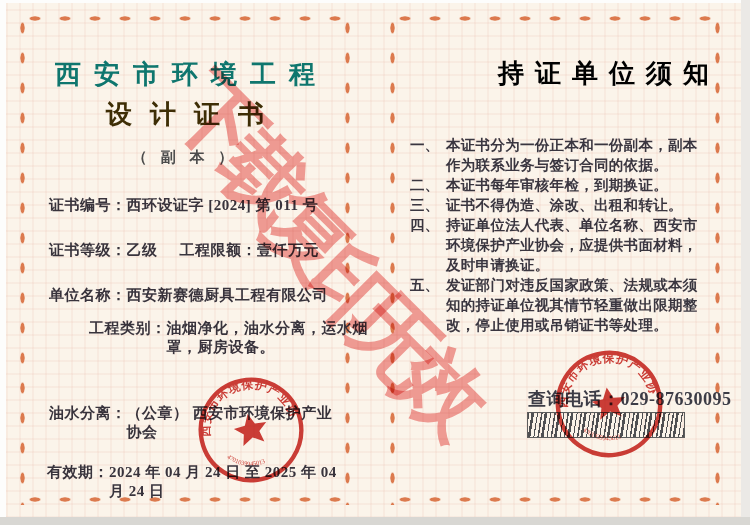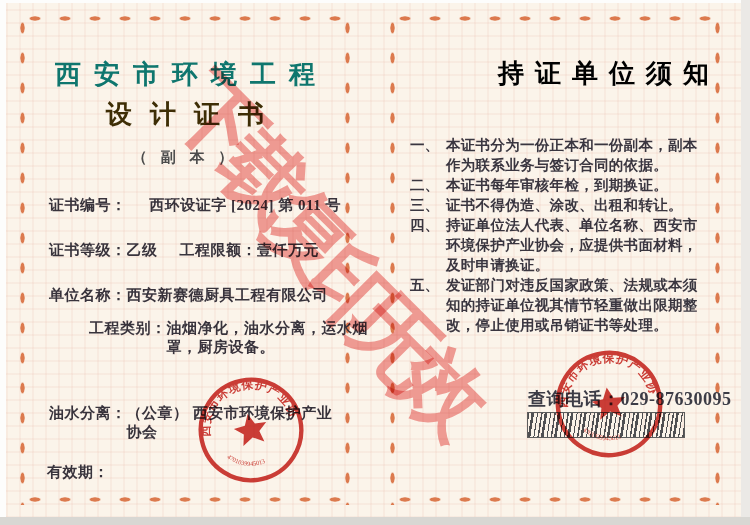--- a/index.html
+++ b/index.html
@@ -77,21 +77,21 @@
 
   <div class="h-border" style="left:390px; top:13px;  width:330px;"></div>
   <div class="h-border" style="left:390px; top:494px; width:330px;"></div>
   <div class="v-border" style="left:387px; top:13px;  height:492px;"></div>
   <div class="v-border" style="left:712px; top:13px;  height:492px;"></div>
 
   <div class="lp-title1">西安市环境工程</div>
   <div class="lp-title2">设计证书</div>
   <div class="lp-sub">（ 副 本 ）</div>
 
-  <div class="lp-row" style="top:196px;text-align:right;">
+  <div class="lp-row" style="top:196px;">
     <span class="lbl">证书编号：</span>
     <span class="val">西环设证字 [2024] 第 011 号</span>
   </div>
 
   <div class="lp-row" style="top:286px;">
     <span class="lbl">单位名称：</span>
     <span class="val">西安新赛德厨具工程有限公司</span>
   </div>
 
   <div class="lp-row" style="top:241px;">
@@ -106,20 +106,21 @@
     <span class="val">油烟净化，油水分离，运水烟罩，厨房设备。</span>
   </div>
 
   <div class="lp-row" style="top:404px;">
     <span class="lbl">油水分离：</span>
     <span class="val">（公章） 西安市环境保护产业协会</span>
   </div>
 
   <div class="lp-row" style="top:447px; left:47px;margin-top:16px;">
     <span class="lbl">有效期：</span>
+    <span class="val">2024 年 04 月 24 日 至 2025 年 04 月 24 日</span>
   </div>
 
   <div class="rp-title">持证单位须知</div>
 
   <div id="notices">
     <div class="notice">
       <span class="num">一、</span>
       <span class="txt">本证书分为一份正本和一份副本，副本作为联系业务与签订合同的依据。</span>
     </div>
     <div class="notice">

